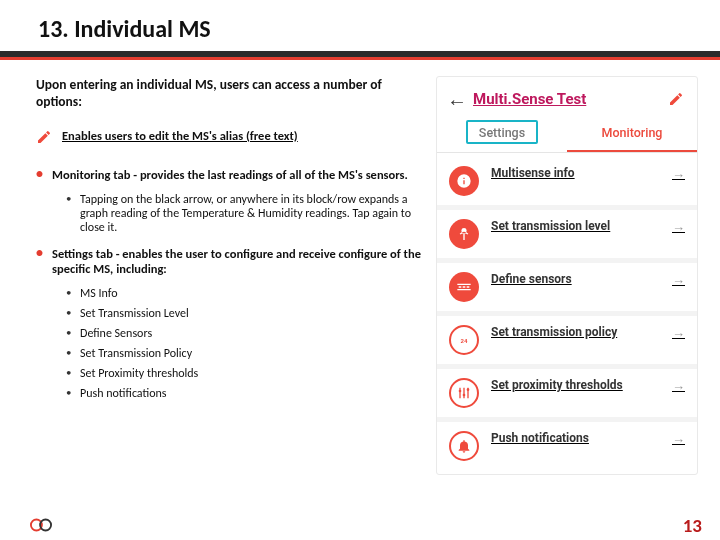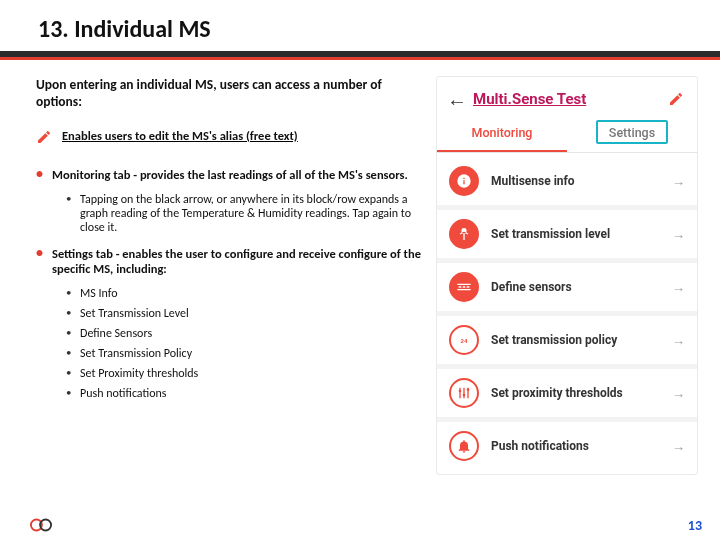--- a/index.html
+++ b/index.html
@@ -25,30 +25,30 @@
   .ph-header { display: flex; align-items: center; padding: 10px 10px 6px 10px; }
   .ph-back { font-size: 20px; color: #333; width: 18px; text-align: center; }
   .ph-title { flex: 1; font-size: 15px; font-weight: 700; color: #be185d; padding-left: 8px; text-decoration: underline; }
   .ph-edit { width: 22px; height: 22px; display: flex; align-items: center; justify-content: center; }
   .tabs { display: flex; border-bottom: 1px solid #e5e5e5; }
   .tab { flex: 1; text-align: center; font-size: 12.5px; font-weight: 500; padding: 8px 0 10px 0; }
   .tab.m { color: #ec4a3d; border-bottom: 2px solid #ec4a3d; }
   .tab.s { color: #777; position: relative; }
   .hlbox { position: absolute; top: 3px; left: 50%; transform: translateX(-50%); width: 72px; height: 24px; border: 2px solid #19b4c7; border-radius: 2px; }
   .list { padding: 4px 0; }
-  .li { display: flex; align-items: center; padding: 9px 12px 9px 12px; background: #fff; }
+  .li { display: flex; padding: 9px 12px 9px 12px; background: #fff; text-decoration: underline; }
   .sep { height: 5px; background: #f3f3f3; }
   .ico { width: 30px; height: 30px; border-radius: 50%; background: #ef4a3c; display: flex; align-items: center; justify-content: center; flex: 0 0 30px; }
   .ico.o { background: #fff; border: 2px solid #ef4a3c; }
   .ico svg { width: 16px; height: 16px; }
   .lbl { flex: 1; font-size: 12px; font-weight: 700; color: #333; padding-left: 12px; }
   .chev { color: #999; font-size: 13px; }
   .footer { position: absolute; bottom: 0; left: 0; right: 0; height: 30px; display: flex; align-items: center; justify-content: space-between; padding: 0 18px 0 30px; }
   .logo { width: 22px; height: 22px; }
-  .pg { font-size: 14px; font-weight: 700; color: #1d4ed8; }
+  .pg { font-size: 19px; font-weight: 700; color: #b91c1c; }
 </style>
 </head>
 <body>
 
 <div class="slide">
   <div class="title-area">
     <div class="title">13. Individual MS</div>
   </div>
   <div class="bar1"></div>
   <div class="bar2"></div>
@@ -89,25 +89,25 @@
       <div class="ph-header">
         <div class="ph-back">←</div>
         <div class="ph-title">Multi.Sense Test</div>
         <div class="ph-edit">
           <svg viewBox="0 0 24 24" width="16" height="16">
               <path fill="#ef4a3c" d="M3 17.25V21h3.75L17.81 9.94l-3.75-3.75L3 17.25zM20.71 7.04a1 1 0 0 0 0-1.41l-2.34-2.34a1 1 0 0 0-1.41 0l-1.83 1.83 3.75 3.75 1.83-1.83z"></path>
             </svg>
         </div>
       </div>
       <div class="tabs">
-        <div class="tab m">Monitoring</div>
         <div class="tab s">
           <span>Settings</span>
           <div class="hlbox"></div>
         </div>
+        <div class="tab m">Monitoring</div>
       </div>
       <div class="list">
         <div class="li">
           <div class="ico">
               <svg viewBox="0 0 24 24">
                 <path fill="#fff" d="M11 7h2v2h-2zm0 4h2v6h-2zM12 2a10 10 0 1 0 0 20 10 10 0 0 0 0-20z"></path>
               </svg>
             </div>
           <div class="lbl">Multisense info</div>
           <div class="chev">→</div>

